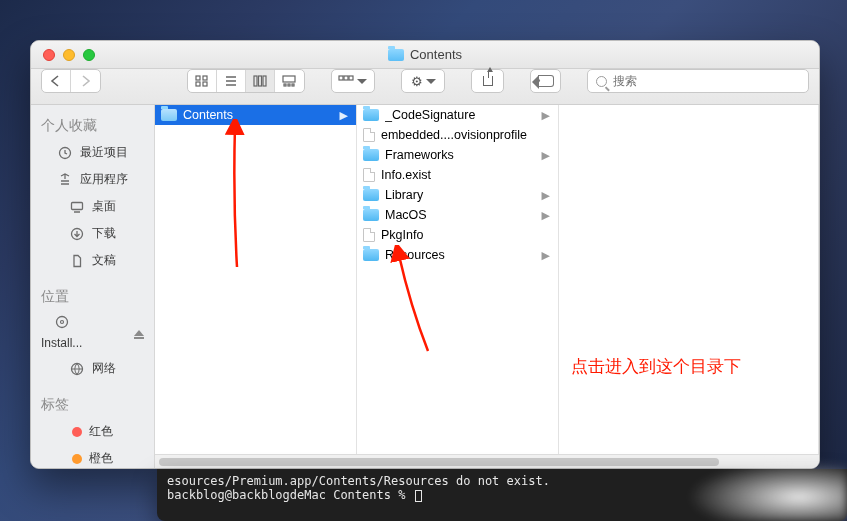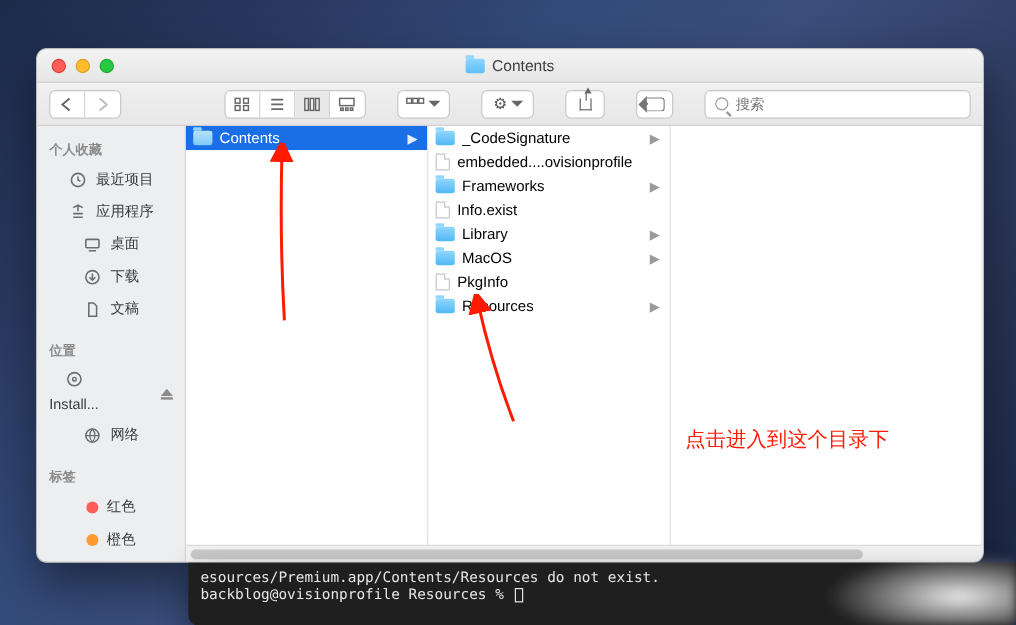--- a/index.html
+++ b/index.html
@@ -28,21 +28,21 @@
   .title-center {
     position: absolute; left: 0; right: 0; display: flex; align-items: center; justify-content: center;
     gap: 6px; font-size: 13px; color: #3f3f3f; pointer-events: none;
   }
   .folder-chip { width: 16px; height: 12px; border-radius: 2px; background: linear-gradient(#8fd7ff,#5cbef6); position: relative; }
   .folder-chip::before { content:""; position:absolute; left:0; top:-3px; width:7px; height:3px; background:#8fd7ff; border-radius:1px 1px 0 0; }
 
   .toolbar {
     height: 36px; background: linear-gradient(#f0f0f0,#e7e7e7);
     border-bottom: 1px solid #cfcfcf;
-    display: flex; align-items: center; padding: 0 10px; gap: 26px;
+    display: flex; align-items: flex-start; padding: 0 10px; gap: 26px;
   }
   .seg { display: inline-flex; background: #fff; border: 1px solid #c8c8c8; border-radius: 5px; overflow: hidden; height: 24px; }
   .seg .btn { width: 30px; display: flex; align-items: center; justify-content: center; border-right: 1px solid #d6d6d6; color: #555; }
   .seg .btn:last-child { border-right: none; }
   .seg .btn.active { background: #e8e8e8; }
   .btn-single { width: 34px; height: 24px; background: #fff; border: 1px solid #c8c8c8; border-radius: 5px; display: flex; align-items: center; justify-content: center; color: #555; }
   .tag-btn { width: 32px; height: 24px; border: 1px solid #c8c8c8; border-radius: 5px; display:flex; align-items:center; justify-content:center; background:#fff; }
   .tag-shape { width: 16px; height: 12px; border: 1.5px solid #777; border-left: none; border-radius: 0 3px 3px 0; position: relative; }
   .tag-shape::before { content:""; position:absolute; left:-6px; top:-1.5px; width:0; height:0; border-top:7.5px solid transparent; border-bottom:7.5px solid transparent; border-right:7px solid #777; }
   .tag-shape::after { content:""; position:absolute; left:-1px; top:3px; width:3px; height:3px; border-radius:50%; background:#777; }
@@ -54,21 +54,21 @@
   .gear-ico::before { content:"⚙"; font-size:13px; color:#555; }
   .share-ico { width:10px;height:10px;border:1.5px solid #666;border-top:none;position:relative; }
   .share-ico::before { content:""; position:absolute; left:3px; top:-9px; width:0;height:0;border-left:3.5px solid transparent;border-right:3.5px solid transparent;border-bottom:5px solid #666; }
   .share-ico::after { content:""; position:absolute; left:4px; top:-5px; width:1.5px; height:7px; background:#666; }
 
   .mag { width:11px; height:11px; border:1.5px solid #9b9b9b; border-radius:50%; position:relative; }
   .mag::after { content:""; position:absolute; right:-4px; bottom:-4px; width:5px; height:1.5px; background:#9b9b9b; transform:rotate(45deg); }
 
   .body { flex: 1; display: flex; min-height: 0; }
   .sidebar { width: 124px; background: #edeef0; border-right: 1px solid #d7d7d7; padding: 8px 0 0 0; font-size: 12px; color: #3a3a3a; overflow: hidden; }
-  .sb-h { color: #8a8a8a; font-size: 11px; padding: 4px 10px 4px 10px; font-weight: bold; }
+  .sb-h { color: #8a8a8a; font-size: 14px; padding: 4px 10px 4px 10px; }
   .sb-item { display: flex; align-items: center; gap: 7px; padding: 5px 10px; color: #3a3a3a; justify-content: center; }
   .sb-item .ic { width: 16px; display:flex; justify-content:center; color:#6d6d6d; }
   .sb-item.installer { justify-content: space-between; }
   .eject { width:0;height:0;border-left:5px solid transparent;border-right:5px solid transparent;border-bottom:6px solid #8a8a8a; position:relative; }
   .eject::after { content:""; position:absolute; left:-5px; top:7px; width:10px; height:2px; background:#8a8a8a; }
   .tagdot { width:10px; height:10px; border-radius:50%; }
 
   .columns { flex:1; display:flex; background:#fff; position:relative; }
   .col { border-right: 1px solid #e2e2e2; overflow:auto; font-size: 12.5px; }
   .col1 { width: 202px; }
@@ -364,16 +364,16 @@
         </svg>
       </div>
     </div>
 
     <div class="scrollbar-bottom">
       <div class="scroll-thumb"></div>
     </div>
   </div>
 
   <div class="terminal"><span>esources/Premium.app/Contents/Resources do not exist.</span>
-<span>backblog@ovisionprofile Resources % </span><span class="cursor-box"></span></div>
+<span>backblog@backblogdeMac Contents % </span><span class="cursor-box"></span></div>
 
   <div class="smudge"></div>
 </div>
 
 </body></html>

